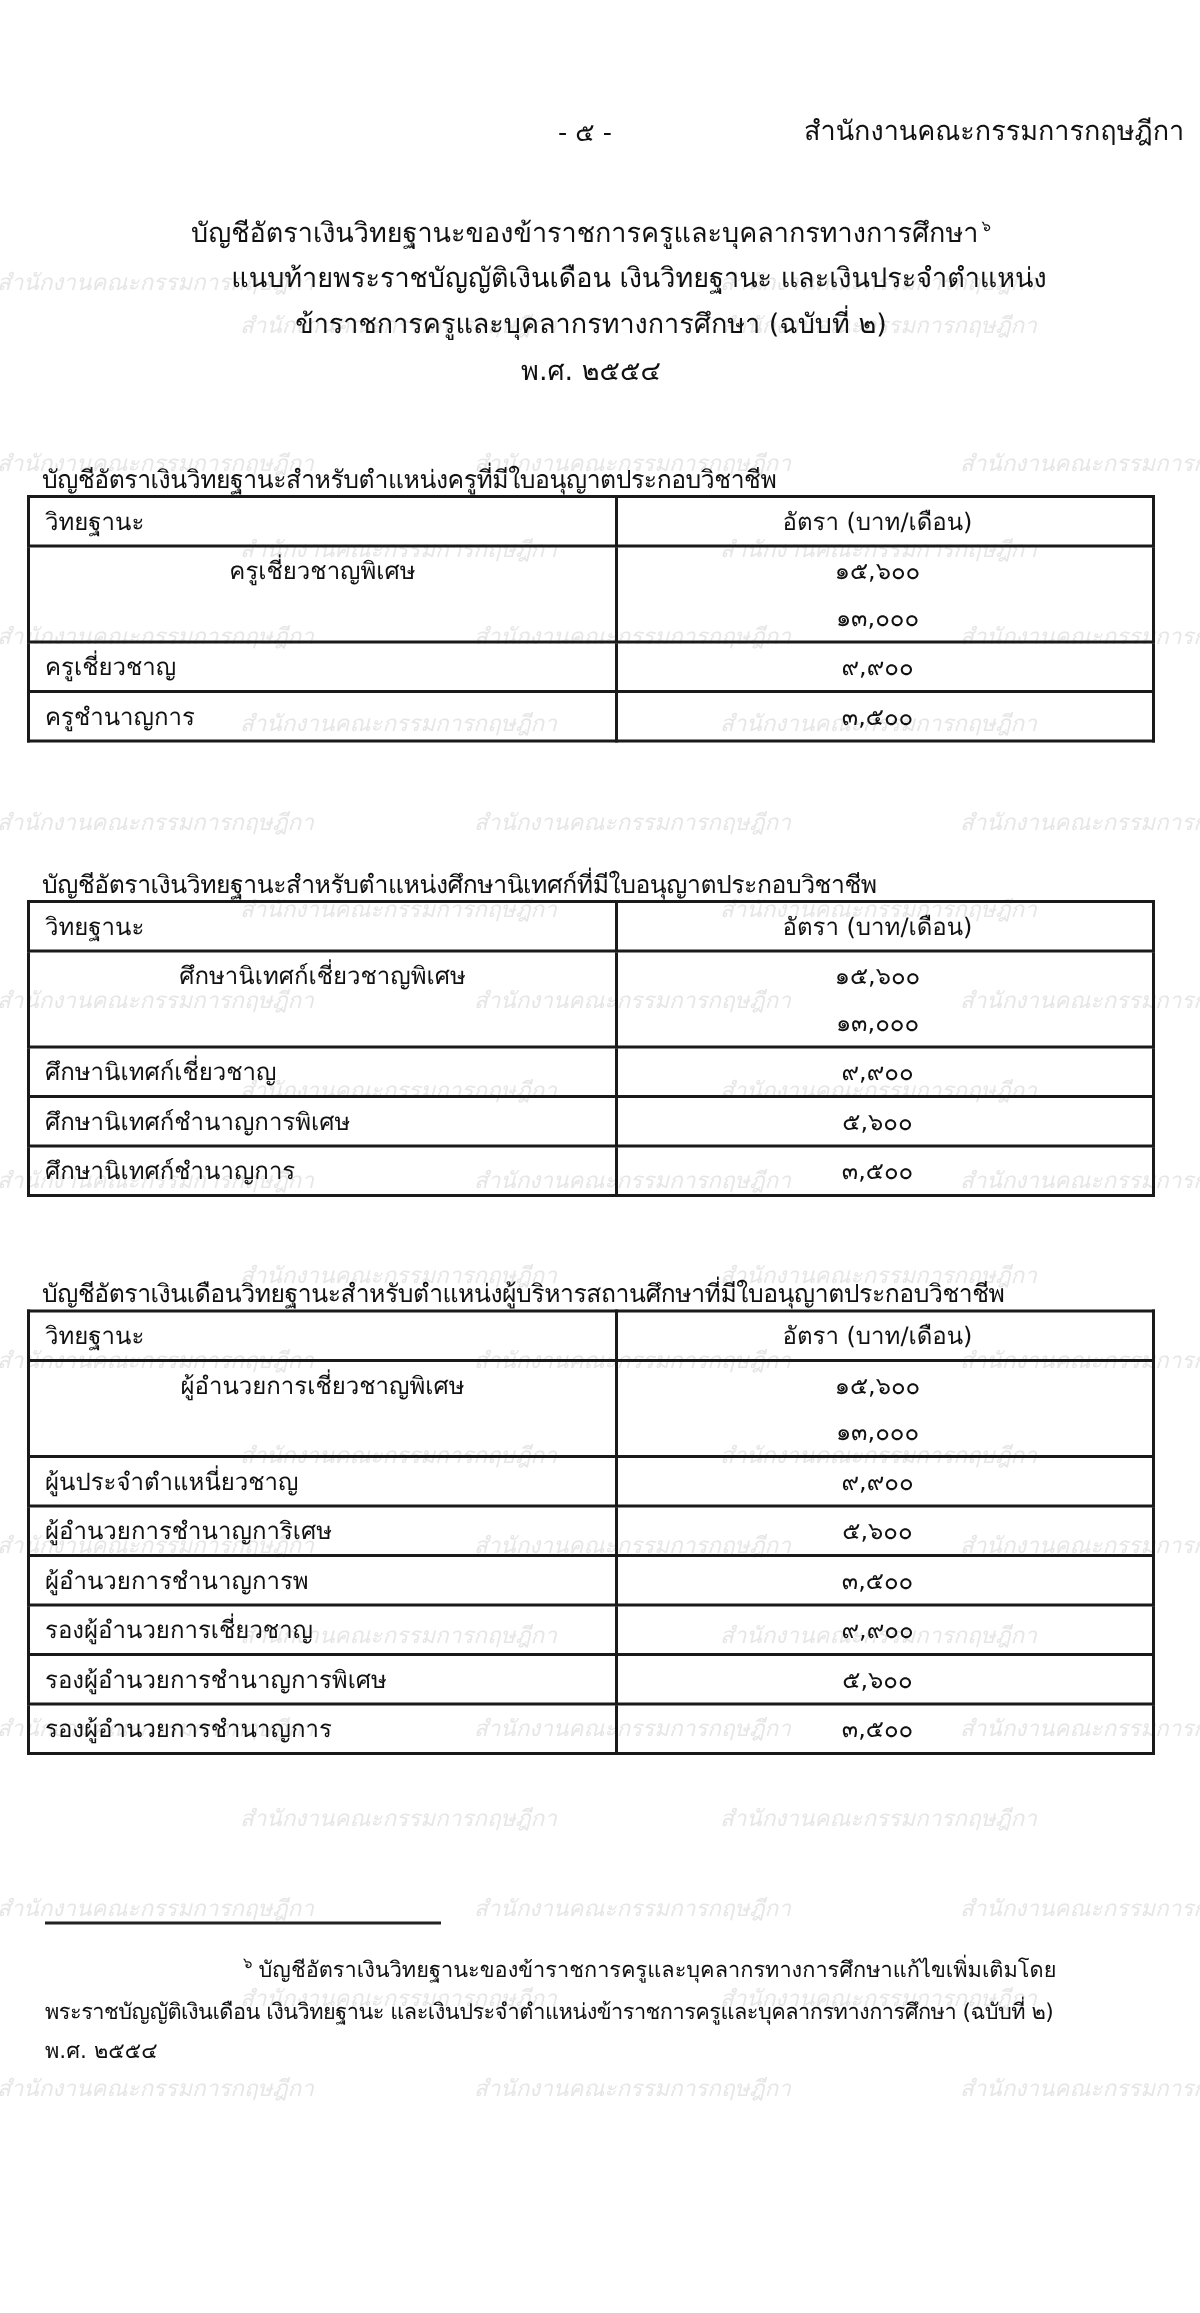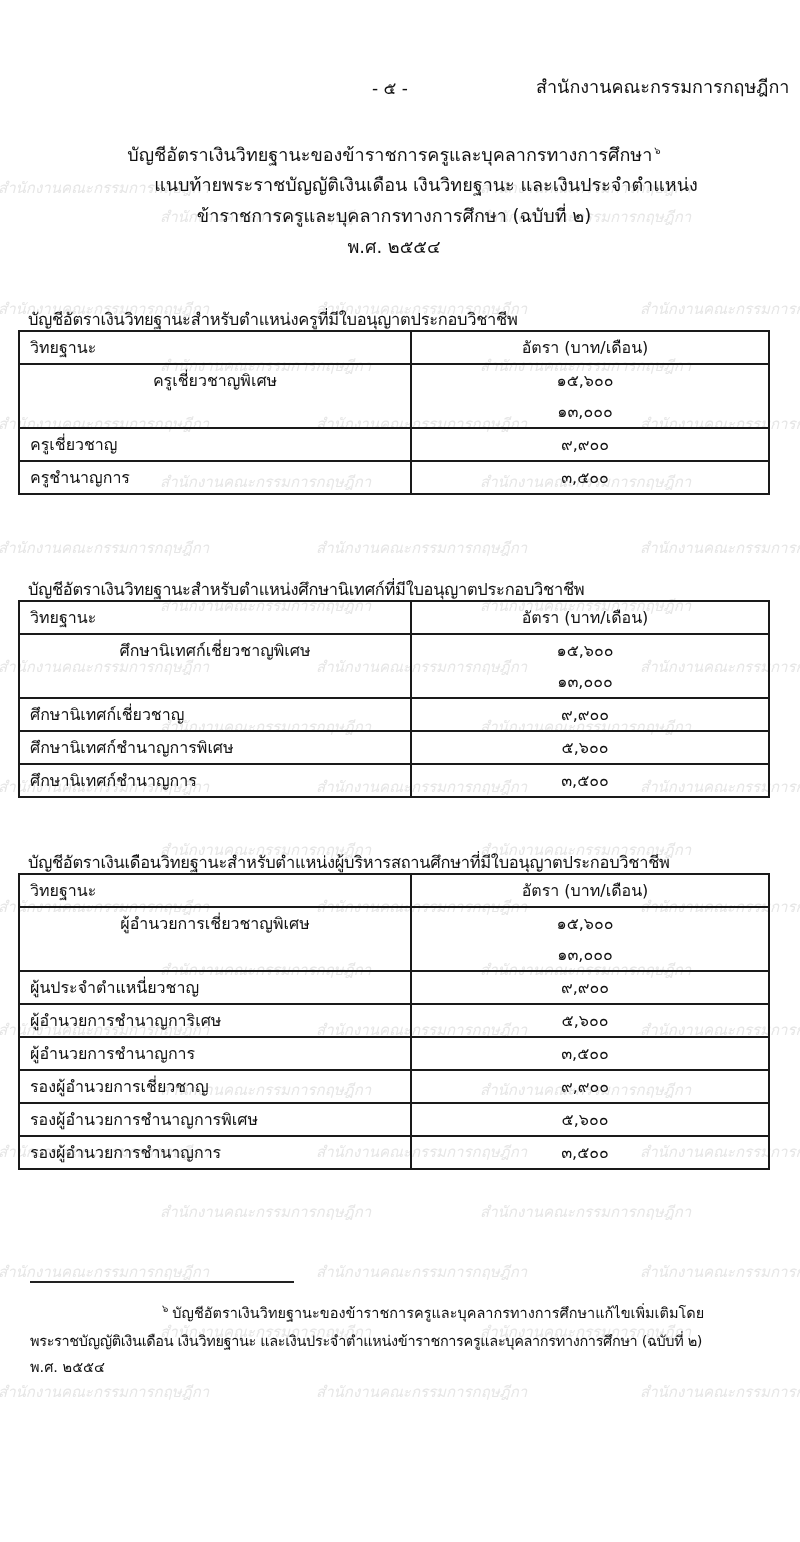--- a/index.html
+++ b/index.html
@@ -163,21 +163,21 @@
   </tr>
   <tr class="r1">
     <td class="c1">ผู้นประจำตำแหนี่ยวชาญ</td>
     <td class="c2">๙,๙๐๐</td>
   </tr>
   <tr class="r1">
     <td class="c1">ผู้อำนวยการชำนาญการิเศษ</td>
     <td class="c2">๕,๖๐๐</td>
   </tr>
   <tr class="r1">
-    <td class="c1">ผู้อำนวยการชำนาญการ</td>
+    <td class="c1">ผู้อำนวยการชำนาญการพ</td>
     <td class="c2">๓,๕๐๐</td>
   </tr>
   <tr class="r1">
     <td class="c1">รองผู้อำนวยการเชี่ยวชาญ</td>
     <td class="c2">๙,๙๐๐</td>
   </tr>
   <tr class="r1">
     <td class="c1">รองผู้อำนวยการชำนาญการพิเศษ</td>
     <td class="c2">๕,๖๐๐</td>
   </tr>

